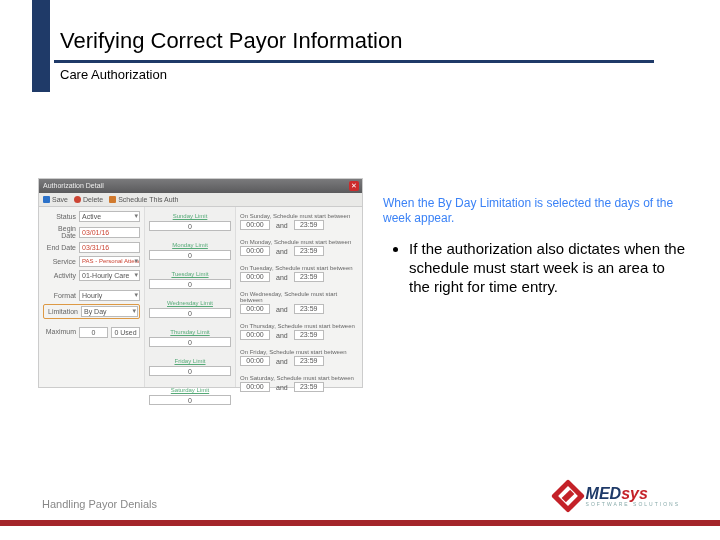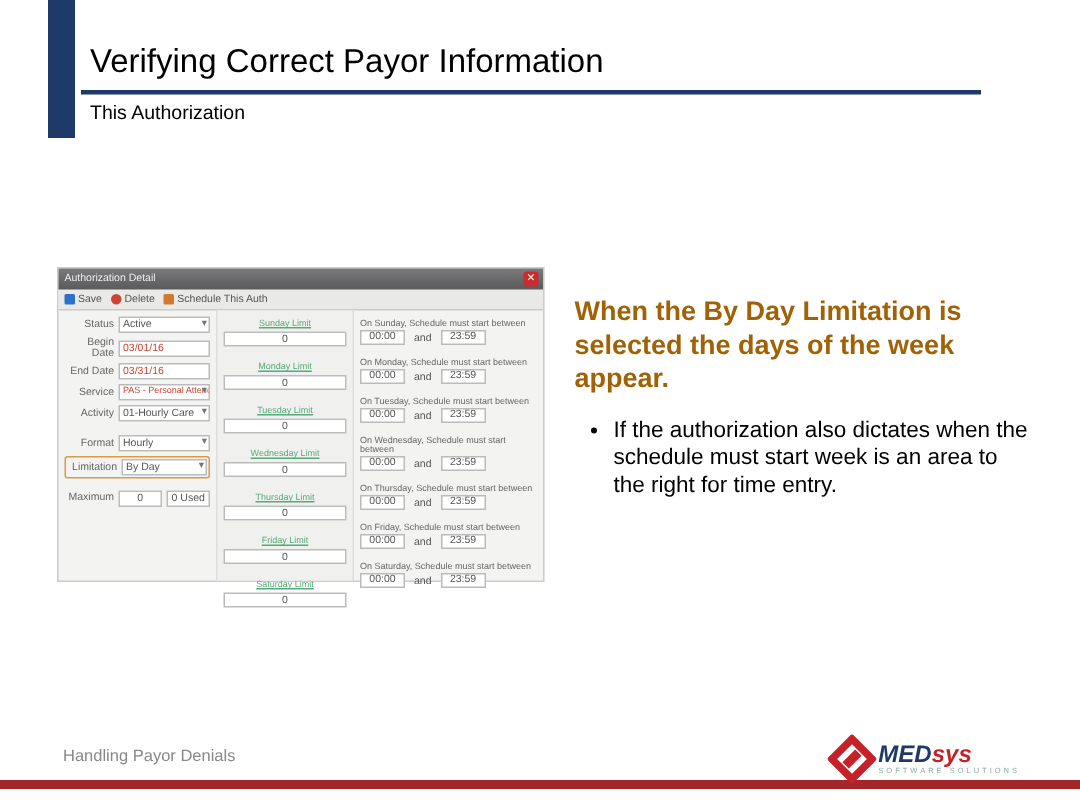--- a/index.html
+++ b/index.html
@@ -44,48 +44,48 @@
 
   .scr-right { flex: 1; padding: 6px 4px; }
   .trow { margin-bottom: 9px; }
   .trow .tlabel { font-size: 6px; color: #666; }
   .trow .times { display: flex; gap: 6px; margin-top: 1px; }
   .trow .tbox { width: 30px; height: 10px; background: #fff; border: 1px solid #bbb; text-align: center; line-height: 8px; }
   .trow .amid { align-self: center; }
 
   
   .content { position: absolute; left: 383px; top: 196px; width: 305px; }
-  .content p.lead { font-size: 18px; line-height: 1.25; color: #a16207; margin-bottom: 14px; font-weight: bold; }
+  .content p.lead { font-size: 12px; line-height: 1.25; color: #3b82f6; margin-bottom: 14px; }
   .content ul { list-style: disc; padding-left: 26px; }
   .content li { font-size: 15px; line-height: 1.25; color: #000; }
 
   
   .footer-label { position: absolute; left: 42px; bottom: 30px; font-size: 11px; color: #888; margin-top: 46px; }
   .footer-line { position: absolute; left: 0; bottom: 14px; width: 720px; height: 6px; background: #a4262a; }
 
   
-  .logo { position: absolute; right: 40px; bottom: 22px; display: flex; align-items: center; gap: 6px; }
+  .logo { position: absolute; right: 40px; bottom: 32px; display: flex; align-items: center; gap: 6px; }
   .logo-mark { width: 24px; height: 24px; background: #c42128; transform: rotate(45deg); position: relative; border-radius: 2px; }
   .logo-mark::before { content: ""; position: absolute; inset: 5px; background: #fff; }
   .logo-mark::after { content: ""; position: absolute; left: 9px; top: 6px; width: 6px; height: 12px; background: #c42128; }
   .logo-text { display: flex; flex-direction: column; line-height: 1; }
   .logo-text .brand { font-size: 16px; font-weight: 700; color: #1f3a68; font-style: italic; }
   .logo-text .brand .red { color: #c42128; font-style: italic; }
   .logo-text .tag { font-size: 5px; letter-spacing: 2px; color: #8aa; }
 </style>
 </head>
 <body>
 
 <div class="slide">
 
   <div class="left-bar"></div>
 
   <div class="title-block">
     <h1>Verifying Correct Payor Information</h1>
-    <div class="subtitle">This Authorization</div>
+    <div class="subtitle">Care Authorization</div>
   </div>
 
   <div class="screenshot">
     <div class="scr-header">
       <span>Authorization Detail</span>
       <span class="close">✕</span>
     </div>
     <div class="scr-toolbar">
       <span>
           <i class="save-ico"></i>

